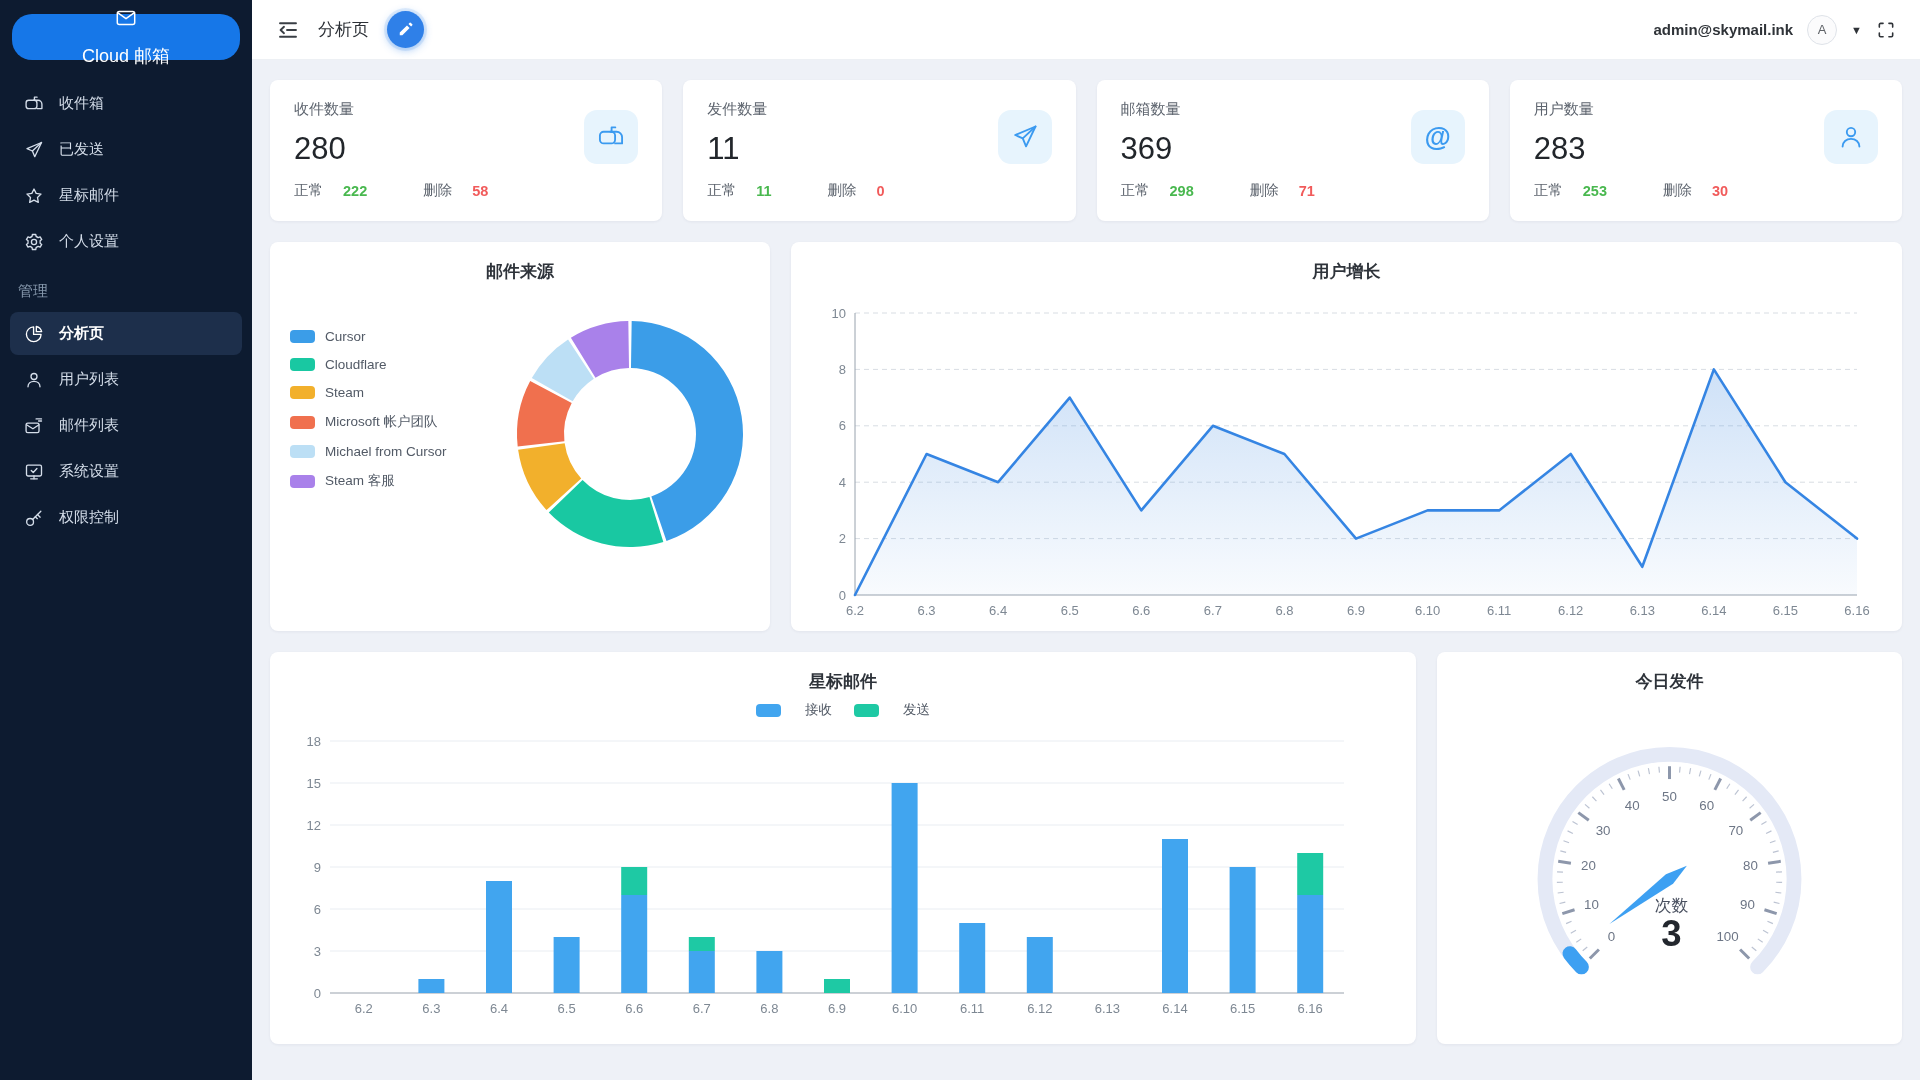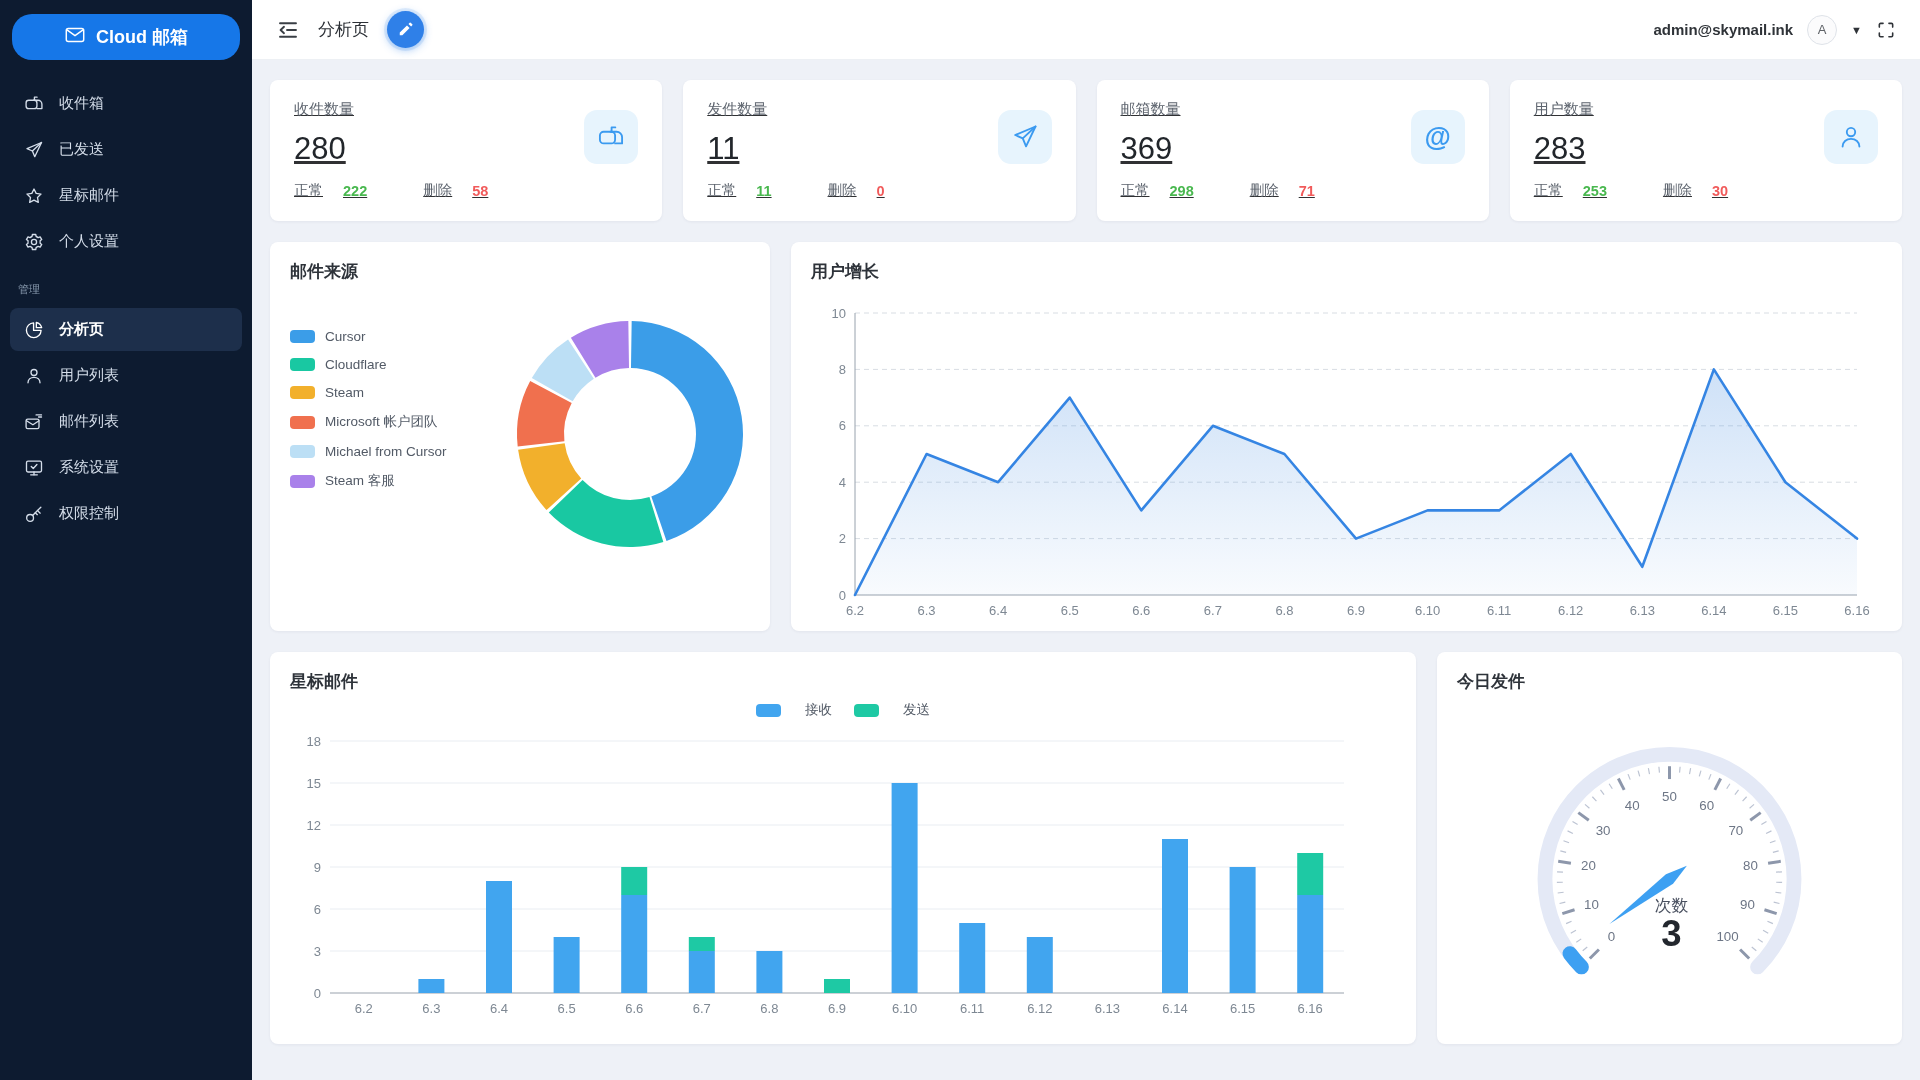--- a/index.html
+++ b/index.html
@@ -8,31 +8,31 @@
     font-family: "Liberation Sans", "DejaVu Sans", sans-serif;
     background:#eef1f7; color:#303133; overflow:hidden;
   }
   .app { display:flex; width:1920px; height:1080px; }
 
   
   .sidebar { width:252px; flex:0 0 252px; background:#0d1b30; padding-bottom:20px; }
   .logo {
     margin:14px 12px 22px; height:46px; background:#1677e8; border-radius:20px;
     display:flex; align-items:center; justify-content:center; gap:10px;
-    color:#fff; font-size:18px; font-weight:700; cursor:pointer;
+    color:#fff; font-size:18px; font-weight:400; cursor:pointer;flex-direction:column;
   }
   .logo svg { width:22px; height:22px; }
   .sidebar-item {
     display:flex; align-items:center; gap:15px; height:43px; margin:3px 10px;
     padding:0 14px; border-radius:8px; font-size:15px; color:#d5deea; cursor:pointer;
   }
   .sidebar-item .icon { width:20px; height:20px; display:inline-flex; }
   .sidebar-item .icon svg { width:20px; height:20px; }
   .sidebar-item.active { background:#1d2f4b; color:#ffffff; font-weight:700; }
-  .nav-section { padding:16px 18px 8px; font-size:11px; color:#8799ad; }
+  .nav-section { padding:16px 18px 8px; font-size:15px; color:#8799ad; }
 
   
   .main { flex:1; display:flex; flex-direction:column; min-width:0; }
   .topbar {
     height:60px; background:#fff; border-bottom:1px solid #edf0f4;
     display:flex; align-items:center; padding:0 24px; gap:18px; flex:0 0 60px;
   }
   .collapse-btn { width:24px; height:24px; color:#3a3f45; cursor:pointer; display:inline-flex; }
   .collapse-btn svg { width:24px; height:24px; }
   .page-title { font-size:17px; color:#2c3036; font-weight:500; }
@@ -51,38 +51,38 @@
   }
   .caret { font-size:11px; color:#2f3338; cursor:pointer; }
   .fs-btn { width:20px; height:20px; color:#2f3338; cursor:pointer; display:inline-flex; }
   .fs-btn svg { width:20px; height:20px; }
 
   
   .content { flex:1; padding:20px 18px 0; }
   .stats { display:flex; gap:21px; margin-bottom:21px; }
   .stat-card {
     flex:1; height:141px; background:#fff; border-radius:8px; padding:20px 24px;
-    position:relative; box-shadow:0 1px 3px rgba(30,40,70,.06);text-decoration:underline;
+    position:relative; box-shadow:0 1px 3px rgba(30,40,70,.06);
   }
   .stat-label { font-size:15px; color:#5d646e; }
   .stat-value { font-size:31px; font-weight:500; color:#22262b; margin:12px 0 14px; }
   .stat-meta { font-size:14.5px; color:#5d646e; display:flex; gap:20px; align-items:center; }
   .stat-meta .sep { width:16px; }
   .stat-meta b.green { color:#49b84f; font-weight:700; }
   .stat-meta b.red { color:#f15b5b; font-weight:700; }
   .stat-icon {
     position:absolute; right:24px; top:30px; width:54px; height:54px; border-radius:13px;
     background:#e7f4fd; color:#3b9af0; display:flex; align-items:center; justify-content:center;
   }
   .stat-icon svg { width:28px; height:28px; }
   .stat-icon .at-glyph { font-size:27px; font-weight:600; }
 
   .row2 { display:flex; gap:21px; margin-bottom:21px; }
   .card { background:#fff; border-radius:8px; box-shadow:0 1px 3px rgba(30,40,70,.06); padding:18px 20px; position:relative; }
-  .card h3 { font-size:17px; font-weight:600; color:#2e333a; }
+  .card h3 { font-size:17px; font-weight:600; color:#2e333a;text-align:center; }
 
   .card-sources { width:500px; height:389px; flex:0 0 500px; }
   .pie-legend { margin-top:46px; display:flex; flex-direction:column; gap:13px; }
   .legend-row { display:flex; align-items:center; gap:10px; cursor:pointer; }
   .legend-swatch { width:25px; height:13px; border-radius:4px; flex:0 0 25px; }
   .legend-label { font-size:13.5px; color:#525a66; }
   .pie-wrap { position:absolute; right:14px; top:66px; }
 
   .card-line { flex:1; height:389px; }
   .card-line svg { margin-top:16px; }

